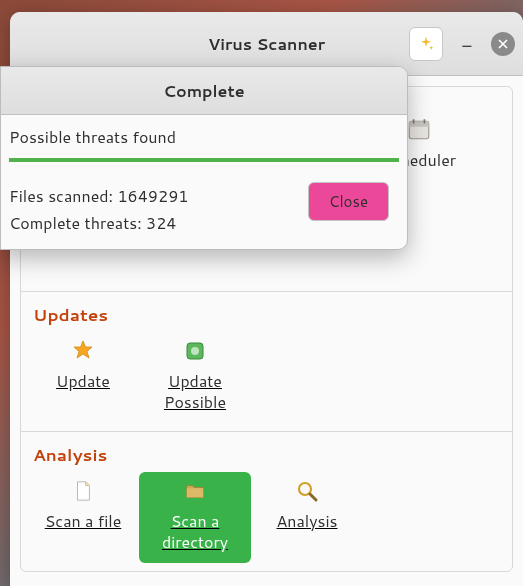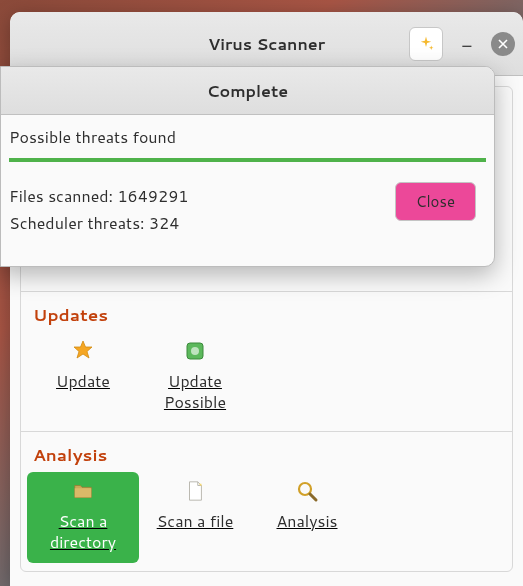--- a/index.html
+++ b/index.html
@@ -25,23 +25,23 @@
 .tile { width: 112px; padding: 6px 0 10px; text-align: center; display: flex; flex-direction: column; align-items: center; gap: 6px; border-radius: 6px; cursor: pointer; }
 .tile.selected { background: #3ab24a; color: #fff; }
 .tile .icon { width: 26px; height: 26px; display: flex; align-items: center; justify-content: center; }
 .tile .label { font-size: 16px; color: #2e2e2e; line-height: 1.35; }
 .tile.selected .label { color:#fff; }
 .tile-placeholder { width:112px; visibility:hidden; }
 
 .divider { height: 1px; background: #d8d8d8; margin: 0; }
 
 
-.dialog { position: absolute; top: 66px; left: 0; width: 495px; background: #fafafa; border: 1px solid #bcbcbc; border-radius: 0 10px 10px 0; box-shadow: 0 8px 24px rgba(0,0,0,0.28); overflow: hidden; }
+.dialog { position: absolute; top: 66px; left: 0; width: 408px; background: #fafafa; border: 1px solid #bcbcbc; border-radius: 0 10px 10px 0; box-shadow: 0 8px 24px rgba(0,0,0,0.28); overflow: hidden; }
 .dialog-header { height: 48px; background: linear-gradient(to bottom, #e9e9e9, #dedede); border-bottom: 1px solid #c0c0c0; display: flex; align-items: center; justify-content: center; font-weight: bold; font-size: 16px; color: #2e2e2e; }
-.dialog-body { padding: 10px 8px 30px; }
+.dialog-body { padding: 10px 8px 13px; }
 .threat-line { font-size: 16px; color: #2e2e2e; margin-bottom: 10px; }
 .progress { margin-top: 6px; }
 .progress-bar { height: 4px; background: #4fb24a; width: 100%; }
 .stats-row { display: flex; align-items: flex-start; justify-content: space-between; margin-top: 20px; padding-right: 10px; }
 .stats { font-size: 16px; color: #2e2e2e; line-height: 1.7; }
 .close-dialog-btn { border: 1px solid #c4c4c4; background: #ec4899; border-radius: 6px; padding: 8px 20px; font-size: 15px; color: #2e2e2e; cursor: pointer; }
 
 
 .top-grid { display:flex; padding:0 6px; }
 </style>
@@ -111,40 +111,40 @@
           <div class="label">
             <span>Update</span><br><span>Possible</span>
           </div>
         </div>
       </div>
 
       <div class="divider"></div>
 
       <div class="section-title">Analysis</div>
       <div class="grid">
+        <div class="tile">
+          <div class="icon">
+            <svg viewBox="0 0 24 24" width="22" height="24">
+                <path d="M6 2h9l4 4v16H6z" fill="#fff" stroke="#b5b2aa" stroke-width="1"></path>
+                <path d="M15 2v4h4" fill="none" stroke="#b5b2aa" stroke-width="1"></path>
+                <polygon points="16,4 19,7 19,4" fill="#f5d76e"></polygon>
+              </svg>
+          </div>
+          <div class="label">Scan a file</div>
+        </div>
         <div class="tile selected">
           <div class="icon">
             <svg viewBox="0 0 24 24" width="26" height="22">
                 <path d="M3 6h6l2 2h10v11H3z" fill="#c9a857" stroke="#9a7a30" stroke-width="0.8"></path>
                 <rect x="3" y="9" width="18" height="10" fill="#dbb968"></rect>
               </svg>
           </div>
           <div class="label">
             <span>Scan a</span><br><span>directory</span>
           </div>
-        </div>
-        <div class="tile">
-          <div class="icon">
-            <svg viewBox="0 0 24 24" width="22" height="24">
-                <path d="M6 2h9l4 4v16H6z" fill="#fff" stroke="#b5b2aa" stroke-width="1"></path>
-                <path d="M15 2v4h4" fill="none" stroke="#b5b2aa" stroke-width="1"></path>
-                <polygon points="16,4 19,7 19,4" fill="#f5d76e"></polygon>
-              </svg>
-          </div>
-          <div class="label">Scan a file</div>
         </div>
         <div class="tile">
           <div class="icon">
             <svg viewBox="0 0 24 24" width="24" height="24">
                 <circle cx="10" cy="10" r="6" fill="none" stroke="#d1a028" stroke-width="2.2"></circle>
                 <line x1="15" y1="15" x2="21" y2="21" stroke="#8a6a2a" stroke-width="3" stroke-linecap="round"></line>
               </svg>
           </div>
           <div class="label">Analysis</div>
         </div>
@@ -157,18 +157,18 @@
 <div class="dialog">
   <div class="dialog-header">Complete</div>
   <div class="dialog-body">
     <div class="threat-line">Possible threats found</div>
     <div class="progress">
       <div class="progress-bar"></div>
     </div>
     <div class="stats-row">
       <div class="stats">
         <div><span>Files scanned:</span> <span>1649291</span></div>
-        <div><span>Scheduler threats:</span> <span>324</span></div>
+        <div><span>Complete threats:</span> <span>324</span></div>
       </div>
       <button class="close-dialog-btn">Close</button>
     </div>
   </div>
 </div>
 
 </body></html>

